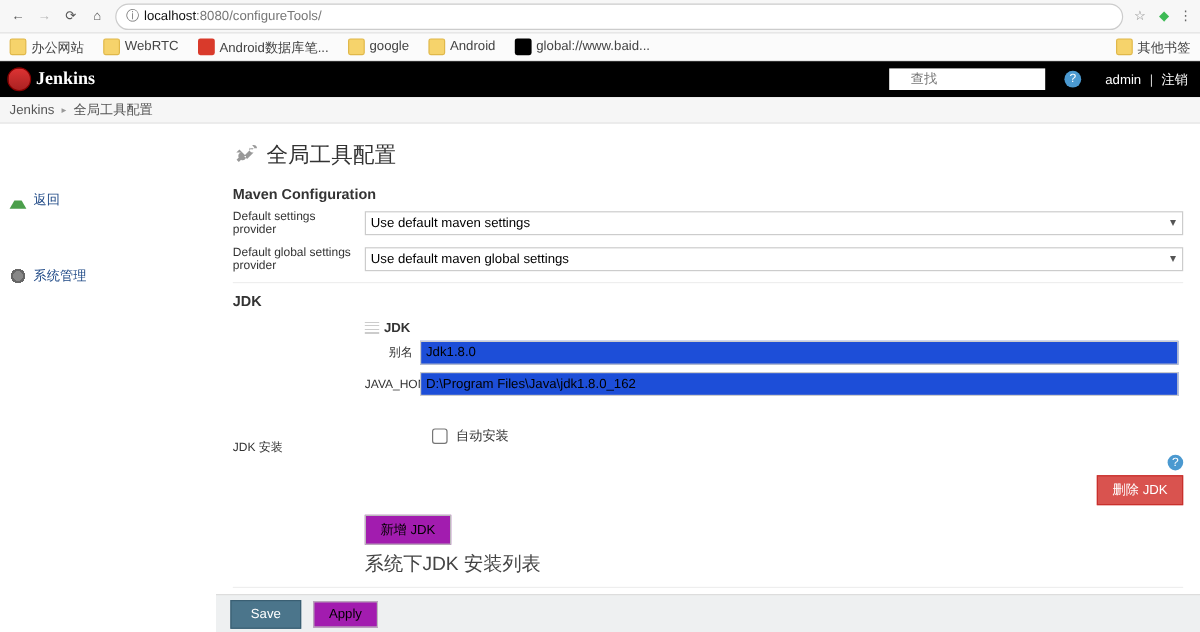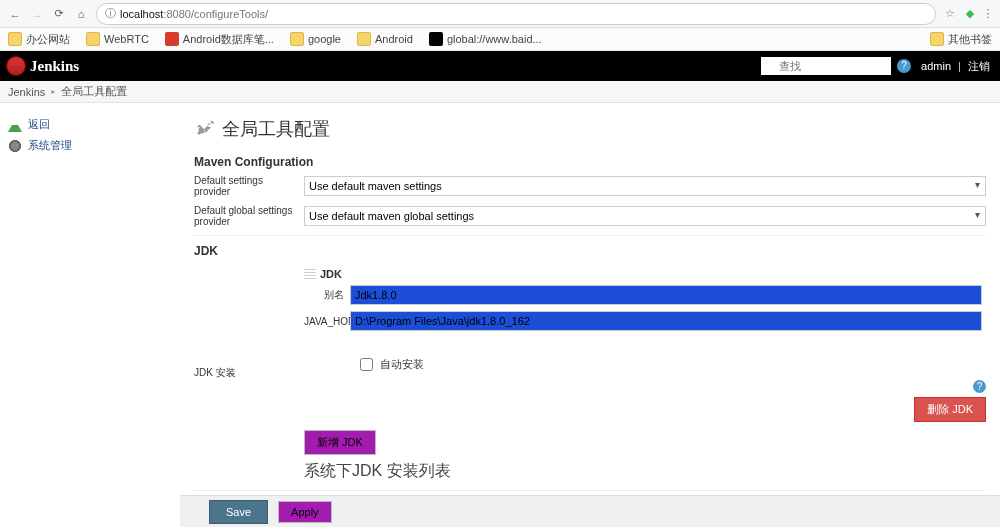--- a/index.html
+++ b/index.html
@@ -16,35 +16,35 @@
 .bookmarks .bk .ficon { width: 14px; height: 14px; border-radius: 2px; display: inline-block; }
 .folder-ico { background: #f6d36b; border: 1px solid #e0b84a; }
 .android-ico { background: #a4c639; }
 .github-ico { background: #000; border-radius: 50%; }
 .spacer-flex { flex: 1; }
 
 .jenkins-header { height: 30px; background: #000; color: #fff; display: flex; align-items: center; padding: 0 6px; }
 .jenkins-logo { display: flex; align-items: center; gap: 4px; }
 .jenkins-logo .jimg { width: 20px; height: 20px; border-radius: 50%; background: linear-gradient(#d33, #a22); border: 1px solid #800; }
 .jenkins-logo .jname { font-size: 15px; font-family: Georgia, serif; font-weight: bold; }
-.search-wrap { margin-left: auto; display: flex; align-items: center; gap: 6px; }
+.search-wrap { margin-left: auto; display: flex; align-items: center; gap: 16px; }
 .search-box { width: 130px; height: 18px; background: #fff; border: none; padding: 0 4px 0 18px; font-size: 11px; position: relative; }
 .search-container { position: relative; }
 .search-container .mag { position: absolute; left: 3px; top: 3px; font-size: 11px; color: #999; }
 .hdr-help { width: 14px; height: 14px; border-radius: 50%; background: #4b99d0; color: #fff; text-align: center; line-height: 14px; font-size: 10px; }
 .hdr-links a { color: #fff; text-decoration: none; margin: 0 4px; font-size: 11px; }
 .divider-v { color: #ccc; }
 
 .breadcrumb-bar { height: 22px; background: #f6f6f6; border-bottom: 1px solid #e3e3e3; display: flex; align-items: center; padding: 0 8px; font-size: 11px; }
 .breadcrumb-bar a { color: #555; text-decoration: none; }
 .breadcrumb-bar .sep { margin: 0 6px; color: #999; font-size: 8px; }
 
 .main-layout { display: flex; }
 .side-panel { width: 180px; padding: 10px 8px; }
-.side-panel .task { display: flex; align-items: center; gap: 6px; padding: 3px 0; font-size: 11px; }
+.side-panel .task { display: flex; align-items: center; gap: 6px; padding: 3px 0; font-size: 11px; margin-top: 42px; }
 .side-panel .task a { color: #204a87; text-decoration: none; }
 .side-panel .task .ticon { width: 14px; height: 14px; display: inline-block; }
 .arrow-up-ico { border-left: 4px solid transparent; border-right: 4px solid transparent; border-bottom: 7px solid #4b9f4b; width: 0; height: 0; margin-top: 2px; }
 .gear-ico { border-radius: 50%; background: radial-gradient(circle, #888 40%, #666 42%, #666 60%, transparent 62%); width: 14px; height: 14px; }
 
 .content-panel { flex: 1; padding: 10px 14px 60px 14px; }
 h1.title { display: flex; align-items: center; gap: 6px; font-size: 18px; font-weight: normal; margin: 4px 0 14px 0; }
 h1.title .wrench { width: 22px; height: 22px; color: #888; }
 
 .section-header { font-size: 12px; font-weight: bold; margin: 8px 0 6px 0; }
@@ -64,21 +64,21 @@
 .chk-row { margin: 24px 0 6px 52px; font-size: 11px; display: flex; align-items: center; gap: 4px; }
 .help-dot { width: 13px; height: 13px; border-radius: 50%; background: #4b99d0; color: #fff; text-align: center; line-height: 13px; font-size: 10px; display: inline-block; margin-left: 6px; cursor: pointer; }
 .right-help { text-align: right; margin: 2px 0; }
 
 .btn { display: inline-block; padding: 4px 12px; font-size: 11px; border: 1px solid #bbb; background: #a21caf; cursor: pointer; }
 .btn.red { background: #d9534f; color: #fff; border: 1px solid #c9302c; }
 .btn.blue { background: #4b758b; color: #fff; border: 1px solid #3a5f73; padding: 5px 16px; }
 .action-right { text-align: right; margin: 4px 0; }
 .hint-line { font-size: 16px; color: #444; margin: 6px 0 0 0; }
 
-.bottom-bar { position: fixed; bottom: 0; left: 180px; right: 0; height: 32px; background: #eef0f1; border-top: 1px solid #ddd; display: flex; align-items: center; padding: 0 29px; gap: 10px; }
+.bottom-bar { position: fixed; bottom: 0; left: 180px; right: 0; height: 32px; background: #eef0f1; border-top: 1px solid #ddd; display: flex; align-items: center; padding: 0 12px; gap: 10px; }
 .section-rule { border: none; border-top: 1px solid #eee; margin: 8px 0; }
 
 svg.wrench path { fill: #999; }
 </style>
 </head>
 <body>
 
 <div class="browser-bar">
   <div class="navbtn">←</div>
   <div class="navbtn" style="opacity:.4">→</div>

